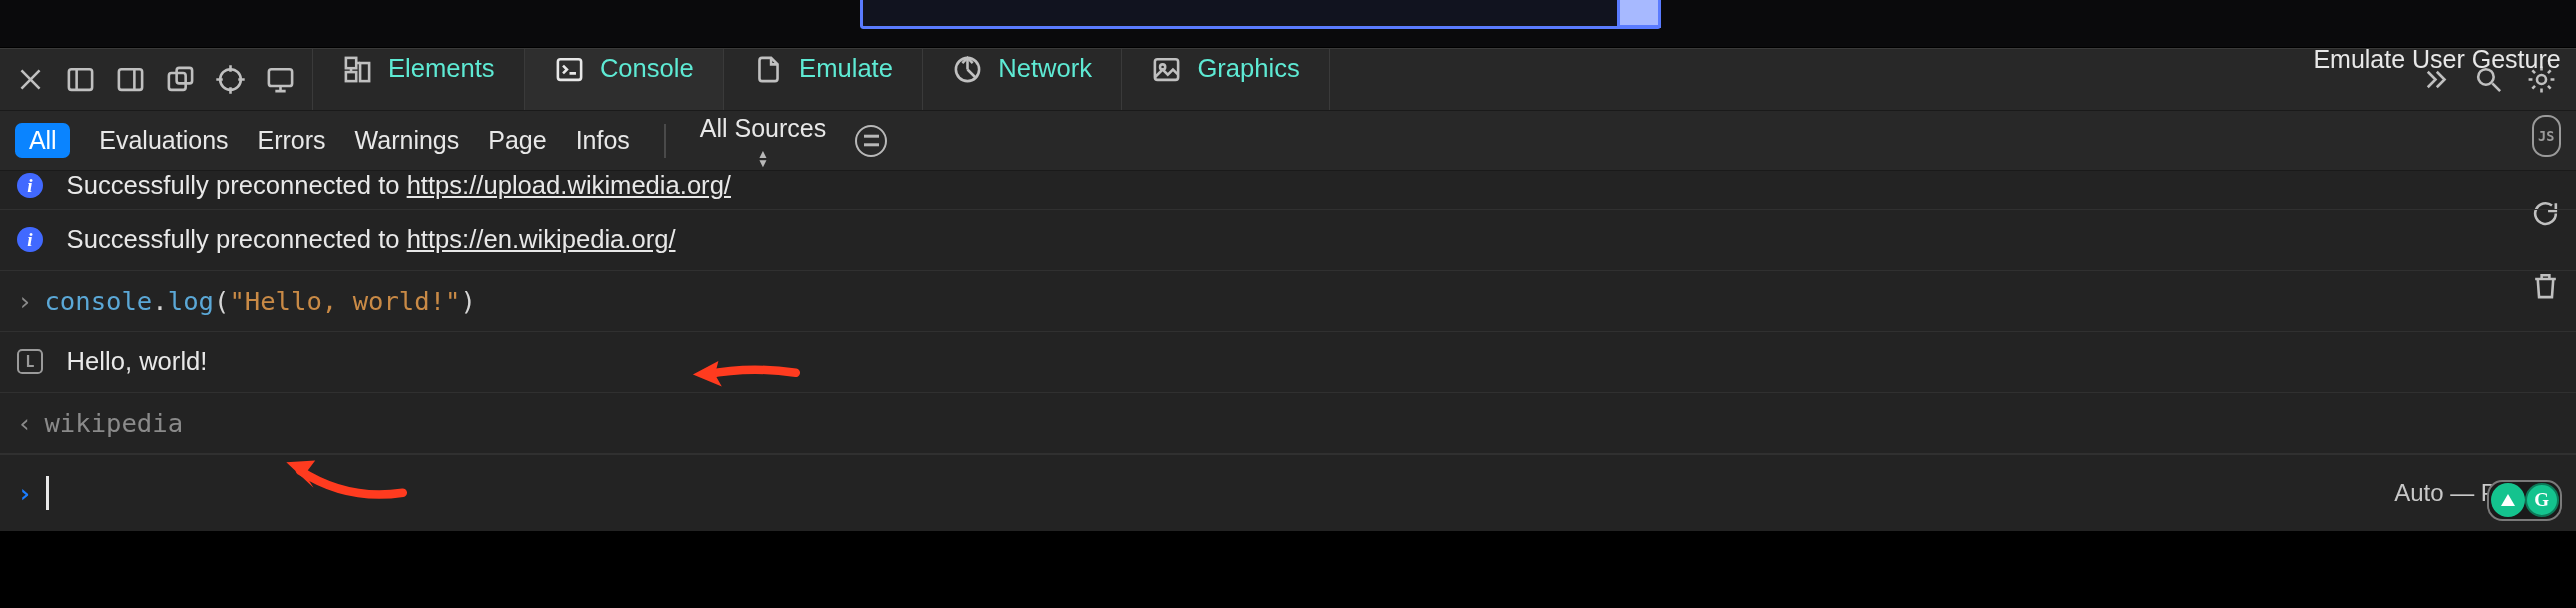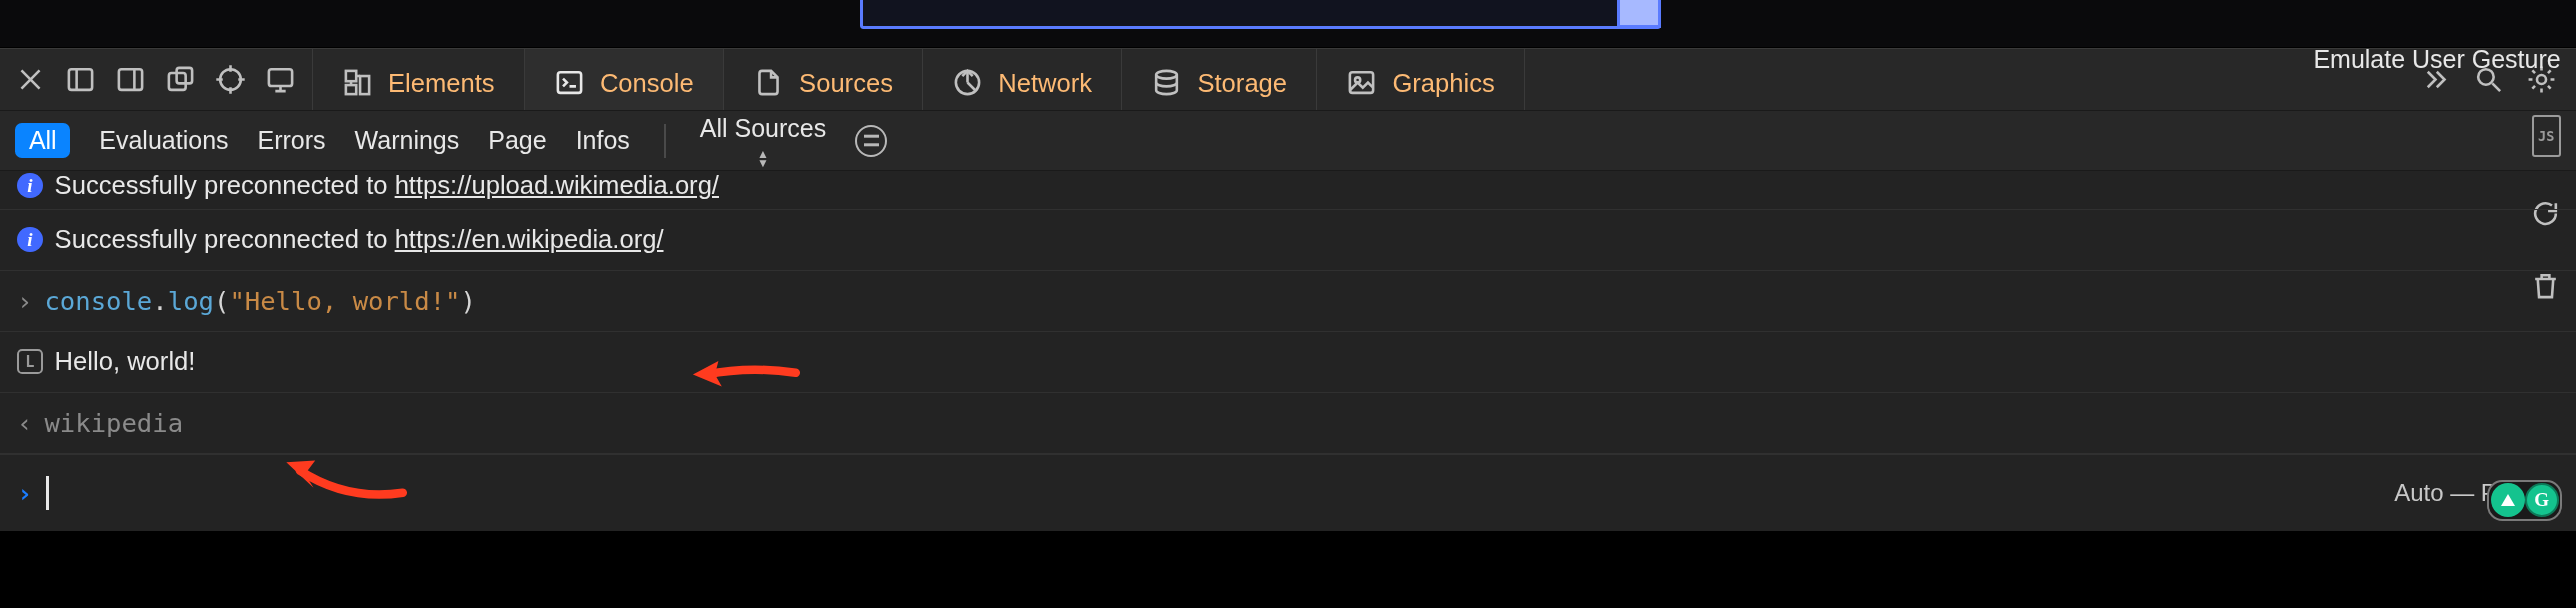--- a/index.html
+++ b/index.html
@@ -51,24 +51,24 @@
   }
   .tab-bar .left-icons {
     display: flex;
     align-items: center;
     padding: 0 15.3px;
     gap: 19px;
     border-right: 0.9px solid #3a3a3a;
   }
   .tab-bar .tab {
     display: flex;
-    align-items: flex-end;
+    align-items: flex-start;
     gap: 15.3px;
-    padding: 12px 29px;
-    color: #fdba74;
+    padding: 5px 29px;
+    color: #5eead4;
     font-size: 25.6px;
     border-right: 0.9px solid #3a3a3a;
     cursor: pointer;
     position: relative;
   }
   .tab-bar .tab.active {
     background: #2e2e2e;
   }
   .tab-bar .tab .tab-icon {
     display:inline-flex;align-items:center;justify-content:center;width:31px;height:31px;
@@ -153,21 +153,21 @@
     margin-right:12px;flex-shrink:0;
   }
   .log-badge {
     width:25.6px;height:25.6px;border-radius:5.1px;border:2.1px solid #9a9a9a;
     display:inline-flex;align-items:center;justify-content:center;margin-right:12px;
     color:#9a9a9a;font-weight:700;font-size:15.3px;font-family:ui-monospace,monospace;flex-shrink:0;
   }
   .chev {
     color:#8a8a8a;font-size:25.6px;font-family:ui-monospace,monospace;margin-right:12px;flex-shrink:0;
   }
-  .log-text { color:#e8e8e8; }
+  .log-text { color:#e8e8e8;margin-left:12px; }
   .log-link { color:#e8e8e8; text-decoration:underline; }
 
   .mono { font-family: ui-monospace, SFMono-Regular, Menlo, Consolas, monospace; }
   .code-console { color:#5ba8d7; }
   .code-method { color:#5ba8d7;text-align:center; }
   .code-paren { color:#d5d5d5; }
   .code-string { color:#c98a46; }
   .code-undefined { color:#8a8a8a; }
 
   .arrow-annot {
@@ -274,45 +274,35 @@
     <span>Console</span>
   </div>
 
   <div class="tab">
     <span class="tab-icon">
       <svg viewBox="0 0 24 24">
           <path d="M14 3 H7 a2 2 0 0 0 -2 2 V19 a2 2 0 0 0 2 2 H17 a2 2 0 0 0 2 -2 V8 Z"></path>
           <path d="M14 3 V8 H19"></path>
         </svg>
     </span>
-    <span>Sources</span>
+    <span>Emulate</span>
   </div>
 
   <div class="tab">
     <span class="tab-icon">
       <svg viewBox="0 0 24 24">
           <circle cx="12" cy="12" r="9"></circle>
           <path d="M12 3 V12 M12 12 L18 18"></path>
           <path d="M8 7 L12 3 L16 7" fill="none"></path>
         </svg>
     </span>
     <span>Network</span>
   </div>
 
 
-  <div class="tab">
-    <span class="tab-icon">
-      <svg viewBox="0 0 24 24">
-          <ellipse cx="12" cy="6" rx="8" ry="3"></ellipse>
-          <path d="M4 6 V18 a8 3 0 0 0 16 0 V6"></path>
-          <path d="M4 12 a8 3 0 0 0 16 0"></path>
-        </svg>
-    </span>
-    <span>Storage</span>
-  </div>
 
   <div class="tab">
     <span class="tab-icon">
       <svg viewBox="0 0 24 24">
           <rect x="3" y="4" width="18" height="16" rx="2"></rect>
           <circle cx="9" cy="10" r="2"></circle>
           <path d="M3 18 L9 12 L13 16 L17 12 L21 16"></path>
         </svg>
     </span>
     <span>Graphics</span>
@@ -354,21 +344,21 @@
     <span class="updown">
         <span>▲</span>
         <span>▼</span>
       </span>
   </span>
   <span class="circ-equals"></span>
 
   <div class="right">
     <span class="checkbox"></span>
     <span>Emulate User Gesture</span>
-    <span class="icon" style="border:2.1px solid #9a9a9a;border-radius:3px;width:29px;height:42px;color:#9a9a9a;font-family:ui-monospace,monospace;font-size:13.6px;font-weight:700;stroke:none;">JS</span>
+    <span class="icon" style="border:2.1px solid #9a9a9a;border-radius:13px;width:29px;height:42px;color:#9a9a9a;font-family:ui-monospace,monospace;font-size:13.6px;font-weight:700;stroke:none;">JS</span>
     <span class="icon">
       <svg viewBox="0 0 24 24">
           <path d="M20 12 a8 8 0 1 1 -3 -6.2"></path>
           <path d="M20 4 V10 H14"></path>
         </svg>
     </span>
     <span class="icon">
       <svg viewBox="0 0 24 24">
           <path d="M4 7 H20 M9 7 V4 H15 V7 M6 7 L7 21 H17 L18 7"></path>
         </svg>

